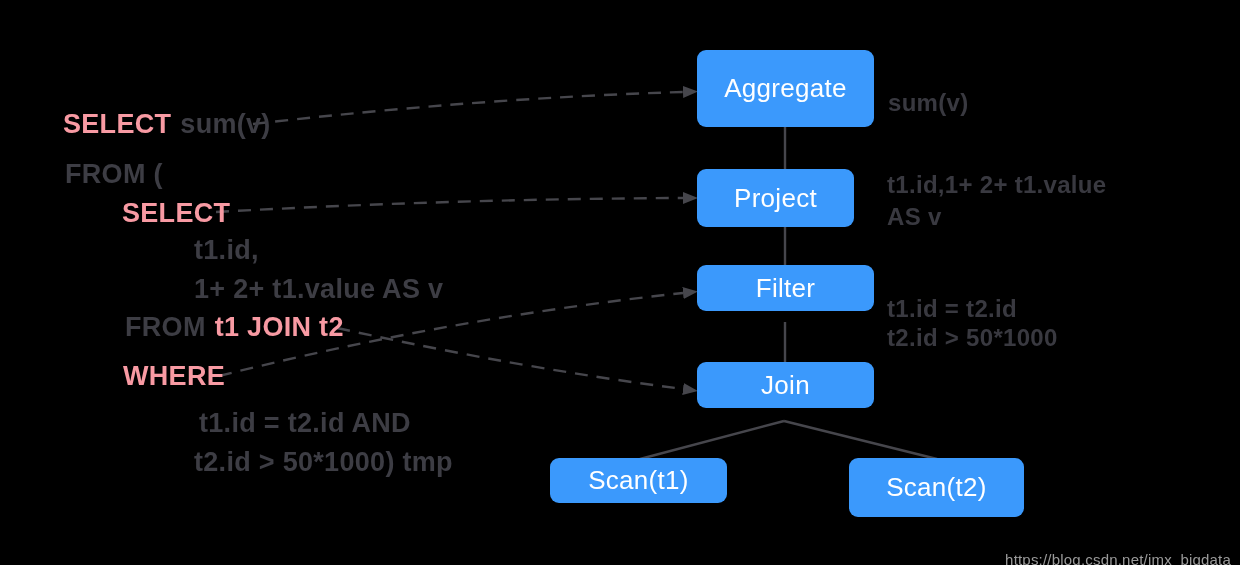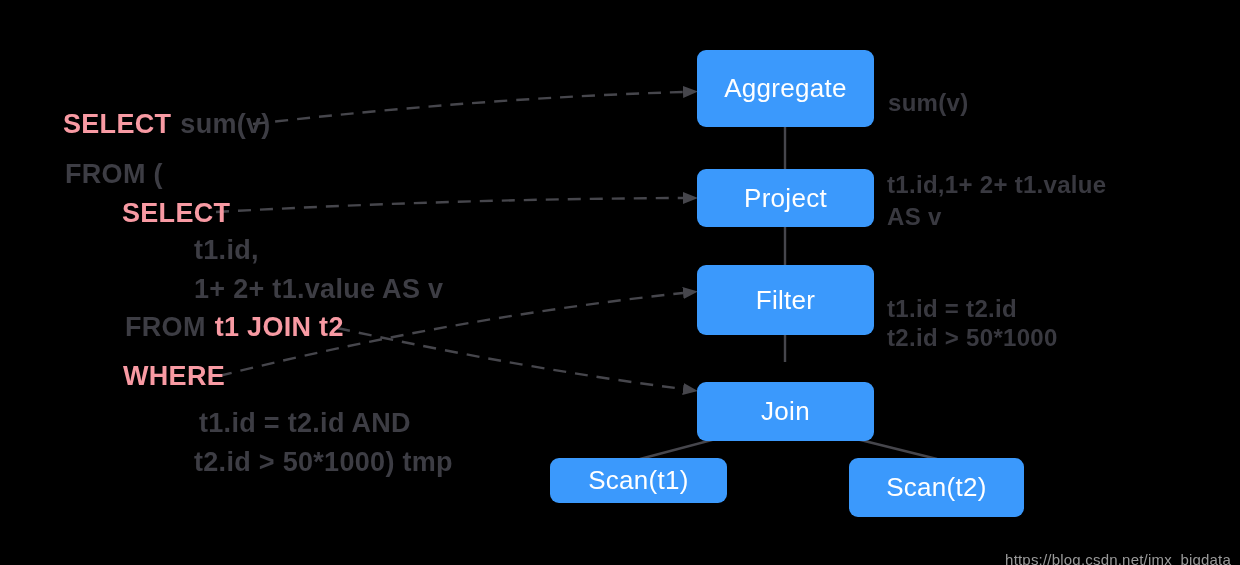--- a/index.html
+++ b/index.html
@@ -121,27 +121,27 @@
   <div class="sql-line" style="left:199px; top:423px">
     <span>t1.id = t2.id AND</span>
   </div>
   <div class="sql-line" style="left:194px; top:462px">
     <span>t2.id &gt; 50*1000) tmp</span>
   </div>
 
   <div class="node" style="left:697px; top:50px; width:177px; height:77px">
     <span>Aggregate</span>
   </div>
-  <div class="node" style="left:697px; top:169px; width:177px; height:58px">
+  <div class="node" style="left:697px; top:169px; width:157px; height:58px">
     <span>Project</span>
   </div>
-  <div class="node" style="left:697px; top:265px; width:177px; height:70px">
+  <div class="node" style="left:697px; top:265px; width:177px; height:46px">
     <span>Filter</span>
   </div>
-  <div class="node" style="left:697px; top:382px; width:177px; height:59px">
+  <div class="node" style="left:697px; top:362px; width:177px; height:46px">
     <span>Join</span>
   </div>
   <div class="node" style="left:550px; top:458px; width:177px; height:45px">
     <span>Scan(t1)</span>
   </div>
   <div class="node" style="left:849px; top:458px; width:175px; height:59px">
     <span>Scan(t2)</span>
   </div>
 
   <div class="annot single" style="left:888px; top:103px">

